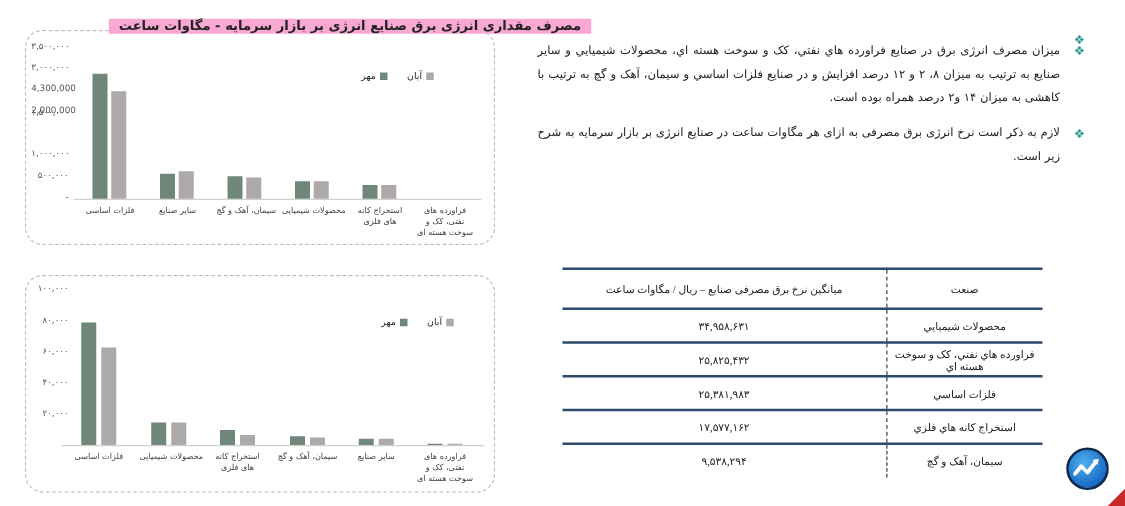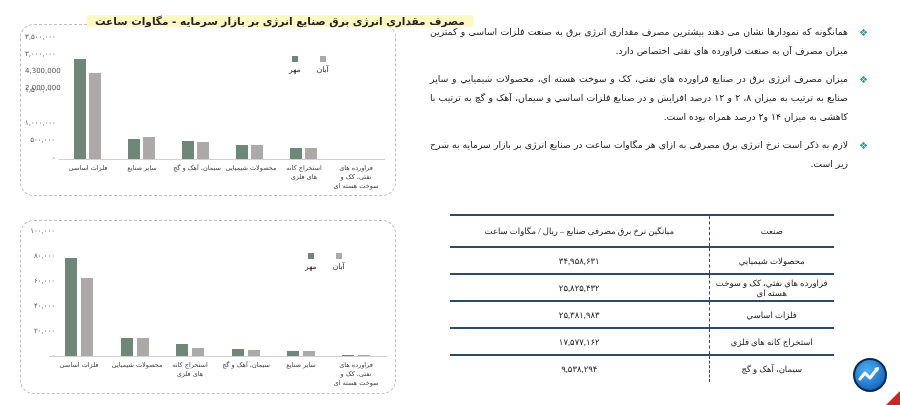--- a/index.html
+++ b/index.html
@@ -1,30 +1,30 @@
 <!DOCTYPE html>
 <html><head>
 <meta charset="utf-8">
 <style>
   * { box-sizing: border-box; margin: 0; padding: 0; }
   body { width: 900px; height: 405px; background: #ffffff; font-family: "DejaVu Sans", sans-serif; position: relative; overflow: hidden; color: #222; }
   .chart-box { position: absolute; left: 20px; width: 376px; border: 1px dashed #bdbdbd; border-radius: 14px; }
   #chart1 { top: 24px; height: 172px; }
   #chart2 { top: 220px; height: 174px; }
-  .chart-title { position: absolute; top: -10px; background: #fef9c3; padding: 0 8px; font-size: 10.5px; font-weight: bold; direction: rtl; white-space: nowrap; color: #222; }
+  .chart-title { position: absolute; top: -10px; background: #f9a8d4; padding: 0 8px; font-size: 10.5px; font-weight: bold; direction: rtl; white-space: nowrap; color: #222; }
   #chart1 .chart-title { left: 66px; }
   #chart2 .chart-title { left: 90px; }
   .ytick { position: absolute; font-size: 7px; color: #555; text-align: right; width: 30px; }
   .baseline { position: absolute; height: 1px; background: #d0d0d0; }
   .bar { position: absolute; }
   .bar.mehr { background: #6f8778; }
   .bar.aban { background: #ada9a8; }
   .xcat { position: absolute; font-size: 6.5px; color: #444; text-align: center; direction: rtl; line-height: 9px; }
   .legend { position: absolute; font-size: 7.5px; direction: rtl; display: flex; gap: 16px; align-items: center; }
-  .legend-item { display: flex; align-items: center; gap: 3px; flex-direction: column; }
+  .legend-item { display: flex; align-items: center; gap: 3px; }
   .swatch { width: 6px; height: 6px; display: inline-block; }
 
   .text-panel { position: absolute; left: 430px; top: 22px; width: 440px; direction: rtl; font-size: 9.3px; line-height: 19px; color: #222; }
   .bullet { position: relative; padding-right: 22px; margin-bottom: 9px; text-align: justify; }
   .bullet-icon { position: absolute; right: 2px; top: 1px; color: #2c9a8f; font-size: 10px; }
 
   .rate-table { position: absolute; left: 450px; top: 214px; width: 384px; direction: rtl; border-collapse: collapse; font-size: 8.5px; }
   .rate-table td, .rate-table th { height: 27px; text-align: center; font-weight: normal; font-family: Liberation Serif, serif; }
   .rate-table tr { border-top: 2px solid #2c4a6b; }
   .rate-table tr.first { border-top: 2.5px solid #2c4a6b; }
@@ -115,21 +115,21 @@
 
   <div class="xcat" style="left:34px;top:140px;width:48px">فلزات اساسی</div>
   <div class="xcat" style="left:88px;top:140px;width:56px">محصولات شیمیایی</div>
   <div class="xcat" style="left:146px;top:140px;width:46px">استخراج کانه های فلزی</div>
   <div class="xcat" style="left:198px;top:140px;width:54px">سیمان، آهک و گچ</div>
   <div class="xcat" style="left:258px;top:140px;width:44px">سایر صنایع</div>
   <div class="xcat" style="left:312px;top:140px;width:46px">فراورده های نفتی، کک و سوخت هسته ای</div>
 </div>
 
 <div class="text-panel">
-  <div class="bullet"><span class="bullet-icon">❖</span><span>همانگونه که نمودارها نشان می دهند بیشترین مصرف مقداری انرژی برق به صنعت فلزات اساسی و کمترین میزان مصرف آن به صنعت فراورده های نفتی اختصاص دارد.</span></div>
+  <div class="bullet"><span class="bullet-icon">❖</span></div>
   <div class="bullet"><span class="bullet-icon">❖</span><span>میزان مصرف انرژی برق در صنایع فراورده هاي نفتي، کک و سوخت هسته اي، محصولات شيميايي و ساير صنایع به ترتیب به میزان ۸، ۲ و ۱۲ درصد افزایش و در صنایع فلزات اساسي و سيمان، آهک و گچ به ترتیب با کاهشی به میزان ۱۴ و۲ درصد همراه بوده است.</span></div>
   <div class="bullet"><span class="bullet-icon">❖</span><span>لازم به ذکر است نرخ انرژی برق مصرفی به ازای هر مگاوات ساعت در صنایع انرژی بر بازار سرمایه به شرح زیر است.</span></div>
 </div>
 
 <table class="rate-table">
   <tbody>
       <tr class="first head">
     <th class="col-industry">صنعت</th>
     <th>میانگین نرخ برق مصرفی صنایع – ریال / مگاوات ساعت</th>
   </tr>

